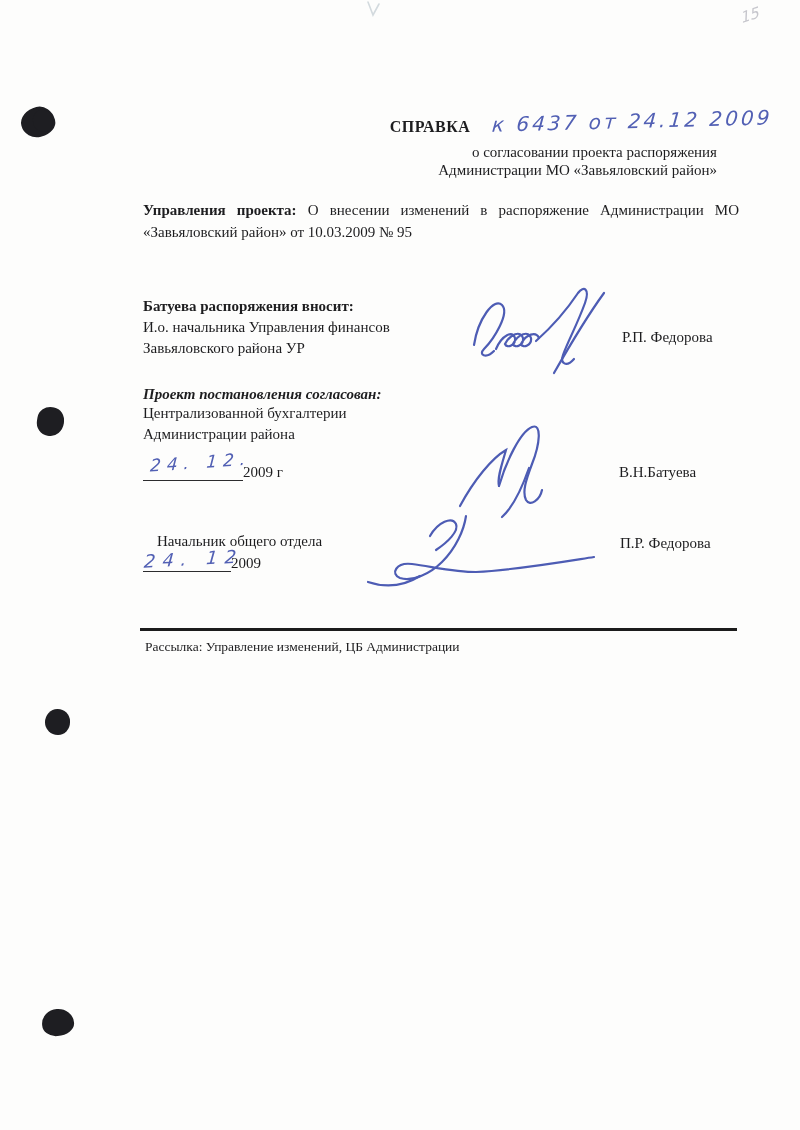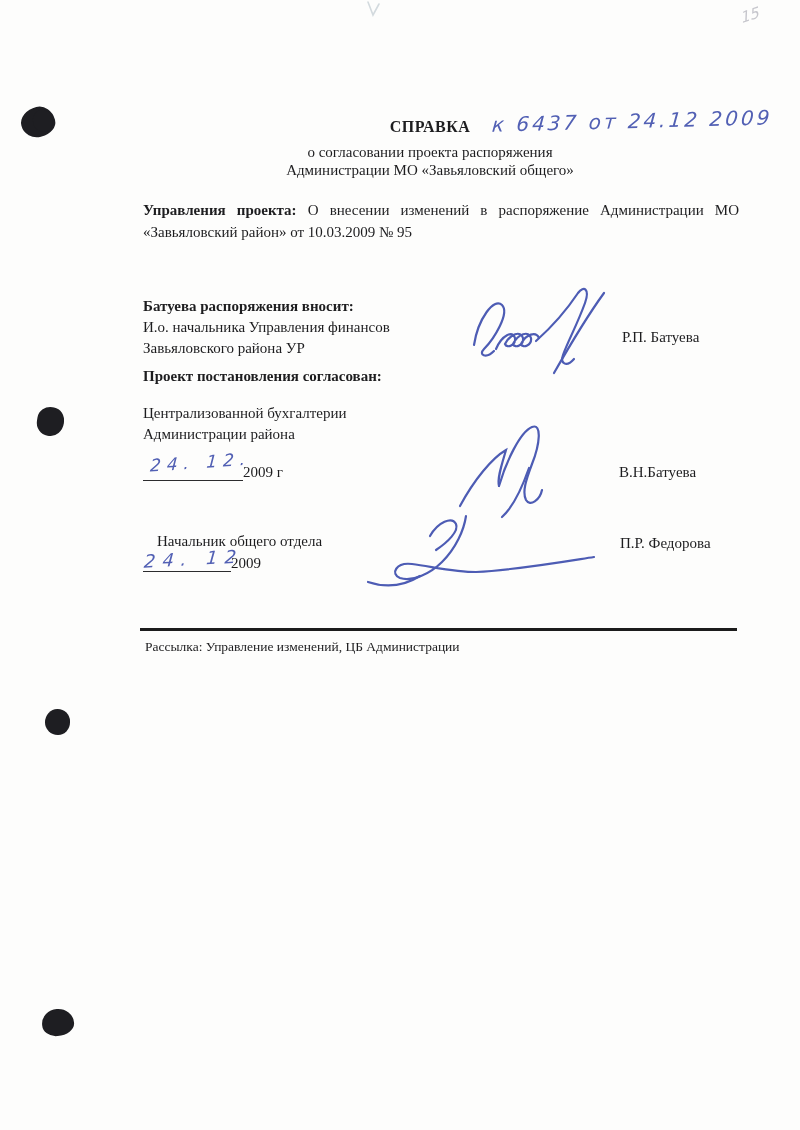--- a/index.html
+++ b/index.html
@@ -48,33 +48,33 @@
 
   
   .doc-text { font-size: 15px; line-height: 21px; }
   .bold { font-weight: bold; }
 
   .header-block {
     position: absolute; left: 143px; top: 118px; width: 574px;
     text-align: center;
   }
   .title { font-weight: bold; font-size: 16px; letter-spacing: 0.5px; }
-  .subtitle { font-size: 15px; line-height: 18px; }
+  .subtitle { font-size: 15px; line-height: 18px; text-align: right; }
   .subtitle.first { margin-top: 7px; }
 
   .content-par {
     position: absolute; left: 143px; top: 199px; width: 596px;
     font-size: 15px; line-height: 22px;
     text-align: justify;
   }
 
   .submitter-heading { position: absolute; left: 143px; top: 296px; }
   .submitter-line1   { position: absolute; left: 143px; top: 317px; }
   .submitter-line2   { position: absolute; left: 143px; top: 338px; }
-  .agreement-heading { position: absolute; left: 143px; top: 366px; }
+  .agreement-heading { position: absolute; left: 143px; top: 384px; font-style: italic; }
 
   .approver1-pos { position: absolute; left: 143px; top: 403px; }
   .approver1-pos div { line-height: 21px; }
   .approver2-pos { position: absolute; left: 157px; top: 531px; }
 
   .name { position: absolute; font-size: 15px; }
   .name-demshina { left: 622px; top: 329px; }
   .name-batueva  { left: 619px; top: 464px; }
   .name-fedorova { left: 620px; top: 535px; }
 
@@ -142,42 +142,42 @@
 
   <div class="page-num">15</div>
 
   <svg class="faint-mark" width="40" height="22" viewBox="0 0 40 22">
     <path d="M12,2 L17,15 L23,4" fill="none" stroke="#d3dade" stroke-width="1.6" stroke-linecap="round"></path>
   </svg>
 
   <div class="header-block">
     <div class="title">СПРАВКА</div>
     <div class="subtitle first">о согласовании проекта распоряжения</div>
-    <div class="subtitle">Администрации МО «Завьяловский общего»</div>
+    <div class="subtitle">Администрации МО «Завьяловский район»</div>
   </div>
 
   <div class="hw hw-ref">к 6437 от 24.12 2009</div>
 
   <div class="content-par"><span class="bold">Управления проекта:</span>
     <span>О внесении изменений в распоряжение Администрации МО «Завьяловский район» от 10.03.2009 № 95</span>
   </div>
 
   <div class="doc-text bold submitter-heading">Батуева распоряжения вносит:</div>
   <div class="doc-text submitter-line1">И.о. начальника Управления финансов</div>
   <div class="doc-text submitter-line2">Завьяловского района УР</div>
 
   <svg class="signature sig1" width="170" height="95" viewBox="0 0 170 95">
     <g fill="none" stroke="#4d5cb4" stroke-width="2.2" stroke-linecap="round">
       <path d="M8,62 C12,36 28,14 36,22 C44,30 28,56 18,66 C12,72 20,76 28,68"></path>
       <path d="M30,66 C36,52 47,47 49,55 C50,62 41,66 39,61 C44,51 55,47 57,55 C58,62 49,66 47,61 C52,51 63,47 65,55 C66,62 57,66 55,61 C60,51 70,48 73,55"></path>
       <path d="M70,58 C88,42 104,22 112,10 C118,2 124,6 119,20 C111,42 102,58 97,72 C94,80 100,85 108,76"></path>
       <path d="M88,90 C104,62 122,32 138,10"></path>
     </g>
   </svg>
-  <div class="name name-demshina">Р.П. Батуева</div>
+  <div class="name name-demshina">Р.П. Федорова</div>
 
   <div class="doc-text bold agreement-heading">Проект постановления согласован:</div>
 
   <div class="doc-text approver1-pos">
     <div>Централизованной бухгалтерии</div>
     <div>Администрации района</div>
   </div>
   <div class="date-line date-line1"><span class="blank"></span><span>2009 г</span></div>
   <div class="hw hw-date1">24. 12.</div>
 

